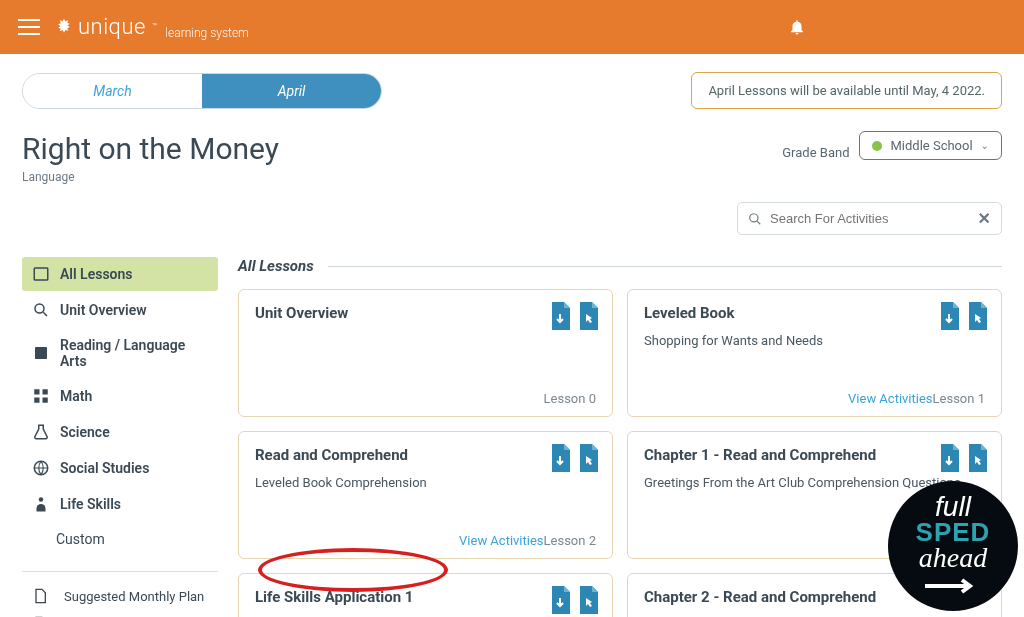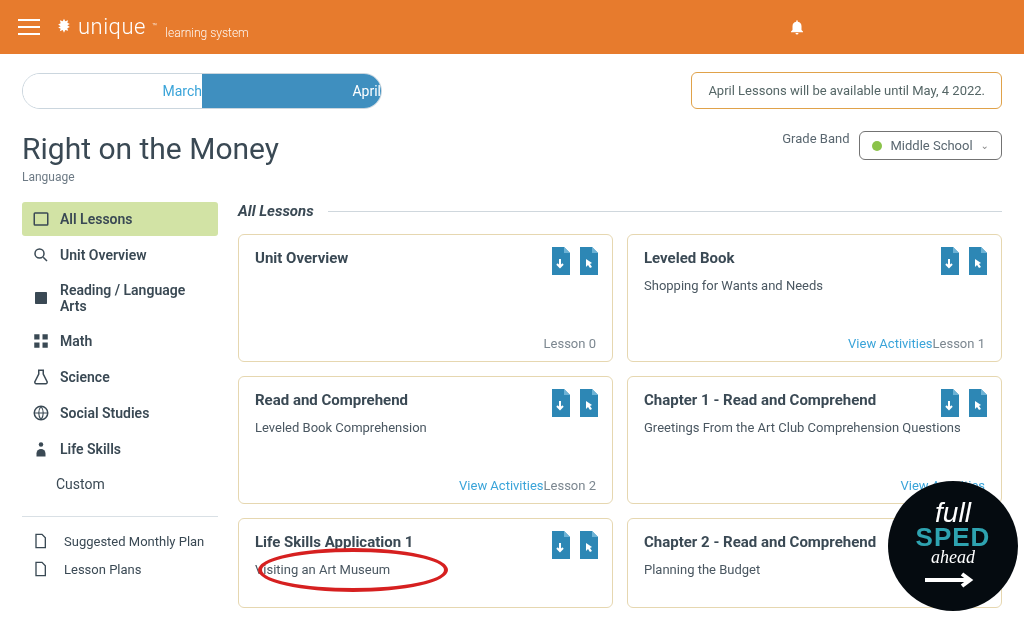--- a/index.html
+++ b/index.html
@@ -15,29 +15,29 @@
   .brand-sub { font-size: 12px; font-weight: 300; opacity: 0.95; margin-left:2px; }
   .trademark { font-size:8px; vertical-align: super; opacity:0.9; margin-left:2px;}
   .topbar-spacer { flex: 1; }
   .bell { fill: #fff; width: 18px; height: 18px; margin-right: 200px; cursor:pointer;}
 
   
   .content { padding: 18px 22px 0 22px; }
 
   .row-top { display: flex; align-items: center; justify-content: space-between; margin-bottom: 22px; }
   .month-toggle { display: flex; border-radius: 22px; border: 1px solid #cbd6de; overflow: hidden; height: 36px; width: 360px; }
-  .month-toggle .seg { flex: 1; text-align: right; line-height: 34px; font-size: 14px; cursor: pointer; }
+  .month-toggle .seg { flex: 1; text-align: center; line-height: 34px; font-size: 14px; cursor: pointer; font-style: italic; }
   .month-toggle .seg.inactive { background: #fff; color: #3aa4d9; }
   .month-toggle .seg.active { background: #3f8fbf; color: #fff; }
   .notice { border: 1px solid #e0a24a; border-radius: 6px; padding: 10px 16px; color: #566; font-size: 13px; }
 
   .title-row { display:flex; justify-content:space-between; align-items:flex-start; margin-bottom: 18px;}
   .page-title { font-size: 30px; font-weight: 400; color: #3a4954; margin-bottom: 4px; }
   .page-sub { font-size: 12px; color: #6d7a85; }
-  .gradeband { display:flex; align-items:flex-start; gap:10px; font-size:13px; color:#5a6770; }
+  .gradeband { display:flex; align-items:flex-end; gap:10px; font-size:13px; color:#5a6770; }
   .grade-chip { border:1px solid #737373; border-radius:6px; padding:6px 12px; display:flex; align-items:center; gap:8px; cursor:pointer; background:#fff;}
   .grade-dot { width:10px; height:10px; border-radius:50%; background:#8bc34a; }
   .grade-chip .chev { font-size:10px; color:#888; }
 
   .search-row { display:flex; justify-content:flex-end; margin-bottom: 22px;}
   .searchbox { width: 265px; border:1px solid #d3dbe1; border-radius:5px; display:flex; align-items:center; padding:6px 10px; gap:8px; color:#8a949c; }
   .searchbox input { flex:1; border:none; outline:none; font-size:13px; color:#555; background:transparent; }
   .searchbox .search-x { cursor:pointer; font-weight:bold; color:#6d7a85; }
 
   .body-flex { display:flex; gap: 20px; }
@@ -69,21 +69,21 @@
   .doc-icons { position:absolute; top:12px; right:12px; display:flex; gap:4px; }
   .doc-icons .docicon { width:24px; height:28px; cursor:pointer; }
 
   
   .anno-circle { position:absolute; border:4px solid #d62020; border-radius:50%; width:190px; height:44px; pointer-events:none; }
 
   
   .watermark { position:absolute; right:6px; bottom:6px; width:130px; height:130px; border-radius:50%; background:#050b10; color:#fff; display:flex; flex-direction:column; align-items:center; justify-content:center; font-family: Georgia, serif; pointer-events:none; }
   .watermark .w1 { font-style:italic; font-size:28px; line-height:0.8; font-family: Liberation Sans, sans-serif;}
   .watermark .w2 { font-weight:900; font-size:26px; color:#2ea3b0; margin-top:-2px; letter-spacing:1px; font-family: Arial, sans-serif;}
-  .watermark .w3 { font-style:italic; font-size:18px; color:#fff; margin-top:-6px; font-family: 'Brush Script MT', cursive;}
+  .watermark .w3 { font-style:italic; font-size:28px; color:#fff; margin-top:-6px; font-family: 'Brush Script MT', cursive;}
   .watermark .arrow { margin-top:2px; }
 </style>
 </head>
 <body>
 
 <div class="topbar">
   <div class="hamburger">
     <span></span>
       <span></span>
       <span></span>
@@ -122,20 +122,29 @@
     <div class="gradeband">
       <span>Grade Band</span>
       <div class="grade-chip">
         <span class="grade-dot"></span>
         <span>Middle School</span>
         <span class="chev">⌄</span>
       </div>
     </div>
   </div>
 
+  <div class="search-row">
+    <div class="searchbox">
+      <svg width="14" height="14" viewBox="0 0 24 24">
+          <path fill="#6d7a85" d="M10 2a8 8 0 1 0 4.9 14.3l5.4 5.4 1.4-1.4-5.4-5.4A8 8 0 0 0 10 2zm0 2a6 6 0 1 1 0 12 6 6 0 0 1 0-12z"></path>
+        </svg>
+      <input type="text" placeholder="Search For Activities" style="">
+      <span class="search-x">✕</span>
+    </div>
+  </div>
 
   <div class="body-flex">
 
     <div class="sidebar">
       <div class="side-item active">
         <span class="side-icon">
             <svg viewBox="0 0 24 24">
               <rect x="3" y="4" width="18" height="16" rx="1" fill="none" stroke="#3a4954" stroke-width="2"></rect>
             </svg>
           </span>

